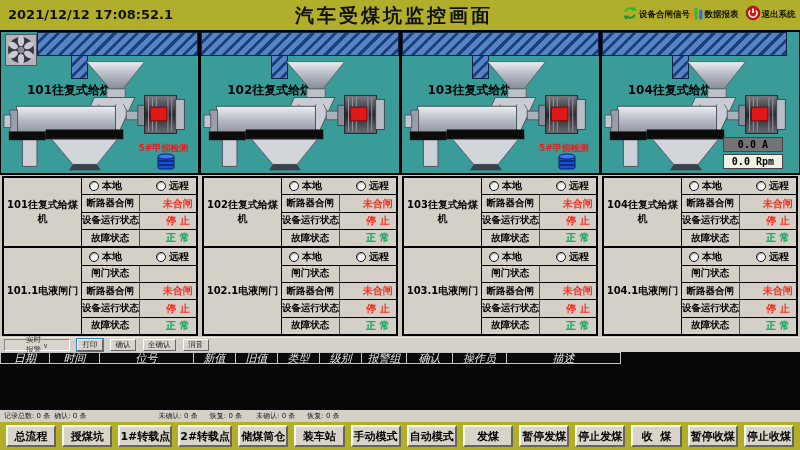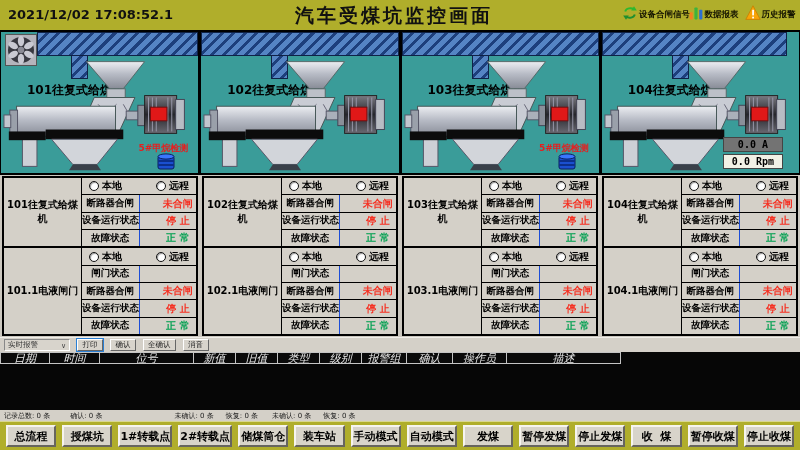--- a/index.html
+++ b/index.html
@@ -57,40 +57,40 @@
         font-size:9.5px;font-weight:bold;color:#000;white-space:nowrap;}
   .valc{flex:1;display:flex;align-items:center;justify-content:center;font-size:10px;font-weight:bold;white-space:pre;}
   .red{color:#f53022;}
   .grn{color:#00a050;}
 
   
   .alarmbar{position:absolute;top:337px;left:0;width:800px;height:15px;background:#d4d0c8;
             display:flex;align-items:center;gap:7px;padding:0 0 0 4px;border-top:1px solid #efede8;}
   .combo{width:66px;height:12px;background:#d8d4cc;border:1px solid #888;border-right-color:#fff;border-bottom-color:#fff;
          font-size:7.5px;color:#333;display:flex;align-items:center;justify-content:space-between;
-         padding:0 3px;cursor:pointer;}
+         padding:0 21px;cursor:pointer;}
   .combo-arrow::after{content:"∨";font-size:7px;color:#444;}
   .abtn{height:12px;min-width:26px;background:#d8d4cc;border:1px solid;border-color:#fff #666 #666 #fff;
         font-size:7.5px;color:#222;display:flex;align-items:center;justify-content:center;padding:0 4px;cursor:pointer;}
   .abtn-focus{outline:1px solid #2a7fd4;}
 
   
   .atable{position:absolute;top:352px;left:0;width:800px;height:58px;background:#060606;}
   .ahead{display:flex;height:12px;}
   .hcell{border:1px solid #c4c4c4;border-left-width:0;color:#e8e8e8;font-size:11px;
          display:flex;align-items:center;justify-content:center;background:#0a0a0a;white-space:nowrap;overflow:hidden;font-style:italic;}
   .hcell:first-child{border-left-width:1px;}
   .c0{width:50px;} .c1{width:50px;} .c2{width:94px;} .c3{width:42px;} .c4{width:42px;}
   .c5{width:42px;} .c6{width:42px;} .c7{width:45px;} .c8{width:46px;} .c9{width:54px;} .c10{width:114px;}
 
   
   .sbar{position:absolute;top:410px;left:0;width:800px;height:11px;background:#d4d0c8;
         display:flex;align-items:center;font-size:7px;color:#222;}
   .sbar span{white-space:nowrap;}
-  .sb0{margin-left:4px;} .sb1{margin-left:20px;} .sb2{margin-left:72px;}
+  .sb0{margin-left:4px;} .sb1{margin-left:4px;} .sb2{margin-left:72px;}
   .sb3{margin-left:12px;} .sb4{margin-left:14px;} .sb5{margin-left:12px;}
 
   
   .nav{position:absolute;top:421px;left:0;width:800px;height:29px;background:#b0ae2b;
        display:flex;align-items:center;gap:6px;padding:0 6px;border-top:1px solid #d9d78f;}
   .nbtn{flex:1;height:22px;background:#d8d4ca;border:2px solid;border-color:#f6f4ef #67655e #67655e #f6f4ef;
         font-size:11px;font-weight:bold;color:#000;display:flex;align-items:center;justify-content:center;
         white-space:pre;cursor:pointer;padding:0;}
 </style>
 </head>
@@ -131,21 +131,21 @@
     <symbol id="barrel-art" viewBox="0 0 20 18">
       <rect x="2" y="3" width="16" height="13" rx="2" fill="#1a4fd0" stroke="#0a1f60"></rect>
       <rect x="2" y="7" width="16" height="2" fill="#0c2f8a"></rect>
       <rect x="2" y="11" width="16" height="2" fill="#0c2f8a"></rect>
       <ellipse cx="10" cy="3.5" rx="8" ry="2.6" fill="#3a76ff" stroke="#0a1f60"></ellipse>
     </symbol>
   </defs>
 </svg>
 
 <div class="hdr">
-  <span class="hdr-time">2021/12/02 17:08:52.1</span>
+  <span class="hdr-time">2021/12/12 17:08:52.1</span>
   <span class="hdr-title">汽车受煤坑监控画面</span>
   <div class="hdr-btns">
     <div class="hbtn">
       <span><svg viewBox="0 0 20 20" width="18" height="16">
             <path d="M4 8 A6.5 5 0 0 1 15 5.5" stroke="#2eb82e" stroke-width="2.4" fill="none"></path>
             <polygon points="15,1.5 18.5,7 11.5,7" fill="#2eb82e"></polygon>
             <path d="M16 12 A6.5 5 0 0 1 5 14.5" stroke="#1f8f2f" stroke-width="2.4" fill="none"></path>
             <polygon points="5,18.5 1.5,13 8.5,13" fill="#1f8f2f"></polygon>
           </svg></span>
       <span class="hlbl">设备合闸信号</span>
@@ -153,25 +153,25 @@
     <div class="hbtn">
       <span><svg viewBox="0 0 20 20" width="18" height="16">
             <rect x="2" y="9" width="4" height="9" rx="1" fill="#f28020"></rect>
             <rect x="8" y="3" width="4" height="15" rx="1" fill="#3cb43c"></rect>
             <rect x="14" y="6" width="4" height="12" rx="1" fill="#2e6fd0"></rect>
           </svg></span>
       <span class="hlbl">数据报表</span>
     </div>
     <div class="hbtn">
       <span><svg viewBox="0 0 20 20" width="18" height="16">
-            <polygon points="10,1 19,18 1,18" fill="#f8a408" stroke="#c97c00"></polygon>
-            <rect x="9" y="6" width="2.2" height="7" fill="#fff"></rect>
-            <rect x="9" y="14.6" width="2.2" height="2.2" fill="#fff"></rect>
+            <circle cx="10" cy="10" r="8.5" fill="#cc1515" stroke="#7c0e0e"></circle>
+            <path d="M10 4.5 V10" stroke="#fff" stroke-width="2.2"></path>
+            <path d="M6.3 6.8 A5 5 0 1 0 13.7 6.8" stroke="#fff" stroke-width="2" fill="none"></path>
           </svg></span>
-      <span class="hlbl">历史报警</span>
+      <span class="hlbl">退出系统</span>
     </div>
   </div>
 </div>
 
 <div class="mimic">
 
   <div class="panel p1">
     <div class="beam"></div>
     <div class="pillar"></div>
     <span class="fanbox"><svg viewBox="0 0 32 32" width="32" height="32">

